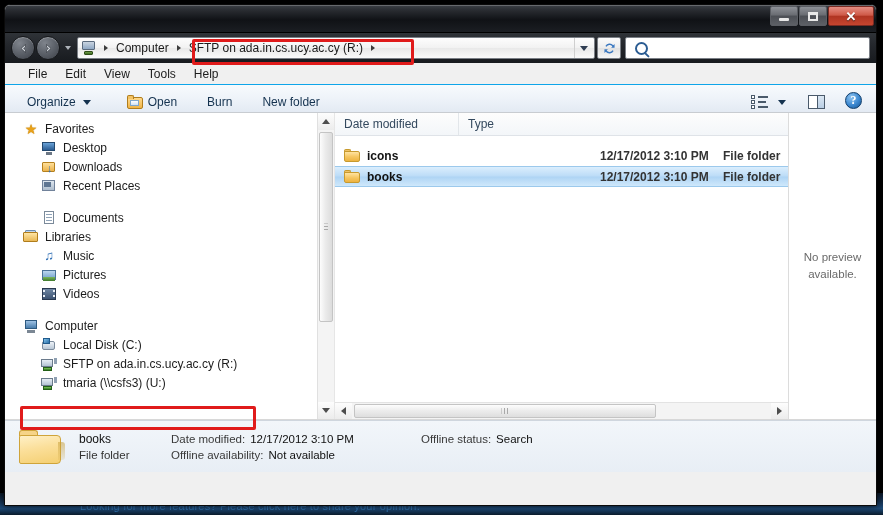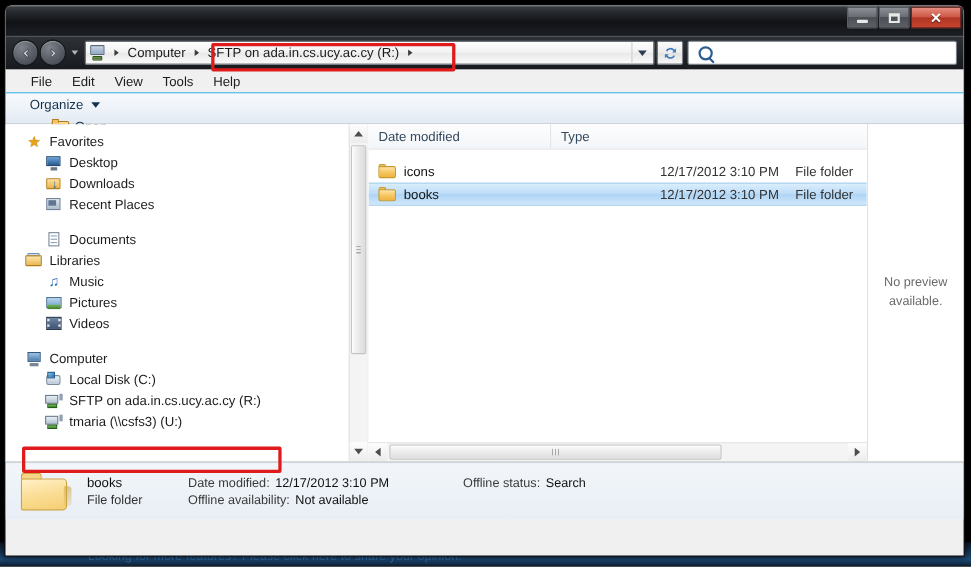--- a/index.html
+++ b/index.html
@@ -190,21 +190,21 @@
   }
   .menu-item {
     padding: 2px 9px; font-size: 12px; color: #1c1c1c; cursor: pointer;
   }
 
   
   #toolbar {
     height: 28px;
     background: linear-gradient(180deg,#f7fafd 0%,#eef3f9 50%,#e3eaf3 100%);
     border-bottom: 1px solid #c8ccd1;
-    display: flex; align-items: flex-start; padding: 0 6px 0 14px; flex-direction: column;
+    display: flex; align-items: flex-end; padding: 0 6px 0 14px;
   }
   .tb-item {
     display: flex; align-items: center; gap: 5px;
     padding: 3px 8px; font-size: 12px; color: #14324f; cursor: pointer;
     border-radius: 3px; white-space: nowrap;
   }
   .tb-caret {
     width:0;height:0;border-left:4px solid transparent;border-right:4px solid transparent;
     border-top:5px solid #14324f; display:block; margin-left:2px;
   }
@@ -352,28 +352,28 @@
     border-bottom: 1px solid #dfe3e8;
     position: relative;
   }
   .col {
     display:flex; align-items:center; padding-left: 9px;
     font-size: 12px; color: #34495e; cursor: pointer; position: relative;
   }
   .col + .col { border-left: 1px solid #e2e6ea; }
   .col-name { width: 265px; flex: 0 0 265px; }
   .col-date { width: 123px; flex: 0 0 123px; }
-  .col-type { flex: 1 1 auto; margin-left: 42px; }
+  .col-type { flex: 1 1 auto; }
   .sort-arrow {
     position: absolute; left: 104px; top: -1px;
     width: 0; height: 0;
     border-left: 5px solid transparent; border-right: 5px solid transparent;
     border-bottom: 5px solid #8fb8d8;
   }
-  #rows { flex: 1 1 auto; position: relative; overflow: hidden; }
+  #rows { flex: 1 1 auto; position: relative; overflow: hidden; font-weight: bold; }
   .row {
     display: flex; align-items: center; height: 21px;
     font-size: 12px; color: #111; cursor: default;
   }
   .row.selected {
     background: linear-gradient(180deg,#dbeefd 0%,#bcdcf7 48%,#aed4f4 52%,#cfe8fb 100%);
     border-top: 1px solid #9cc9ec; border-bottom: 1px solid #9cc9ec;
     height: 21px;
   }
   .cell-name { width: 265px; flex: 0 0 265px; display:flex; align-items:center; gap:7px; padding-left: 9px; }

